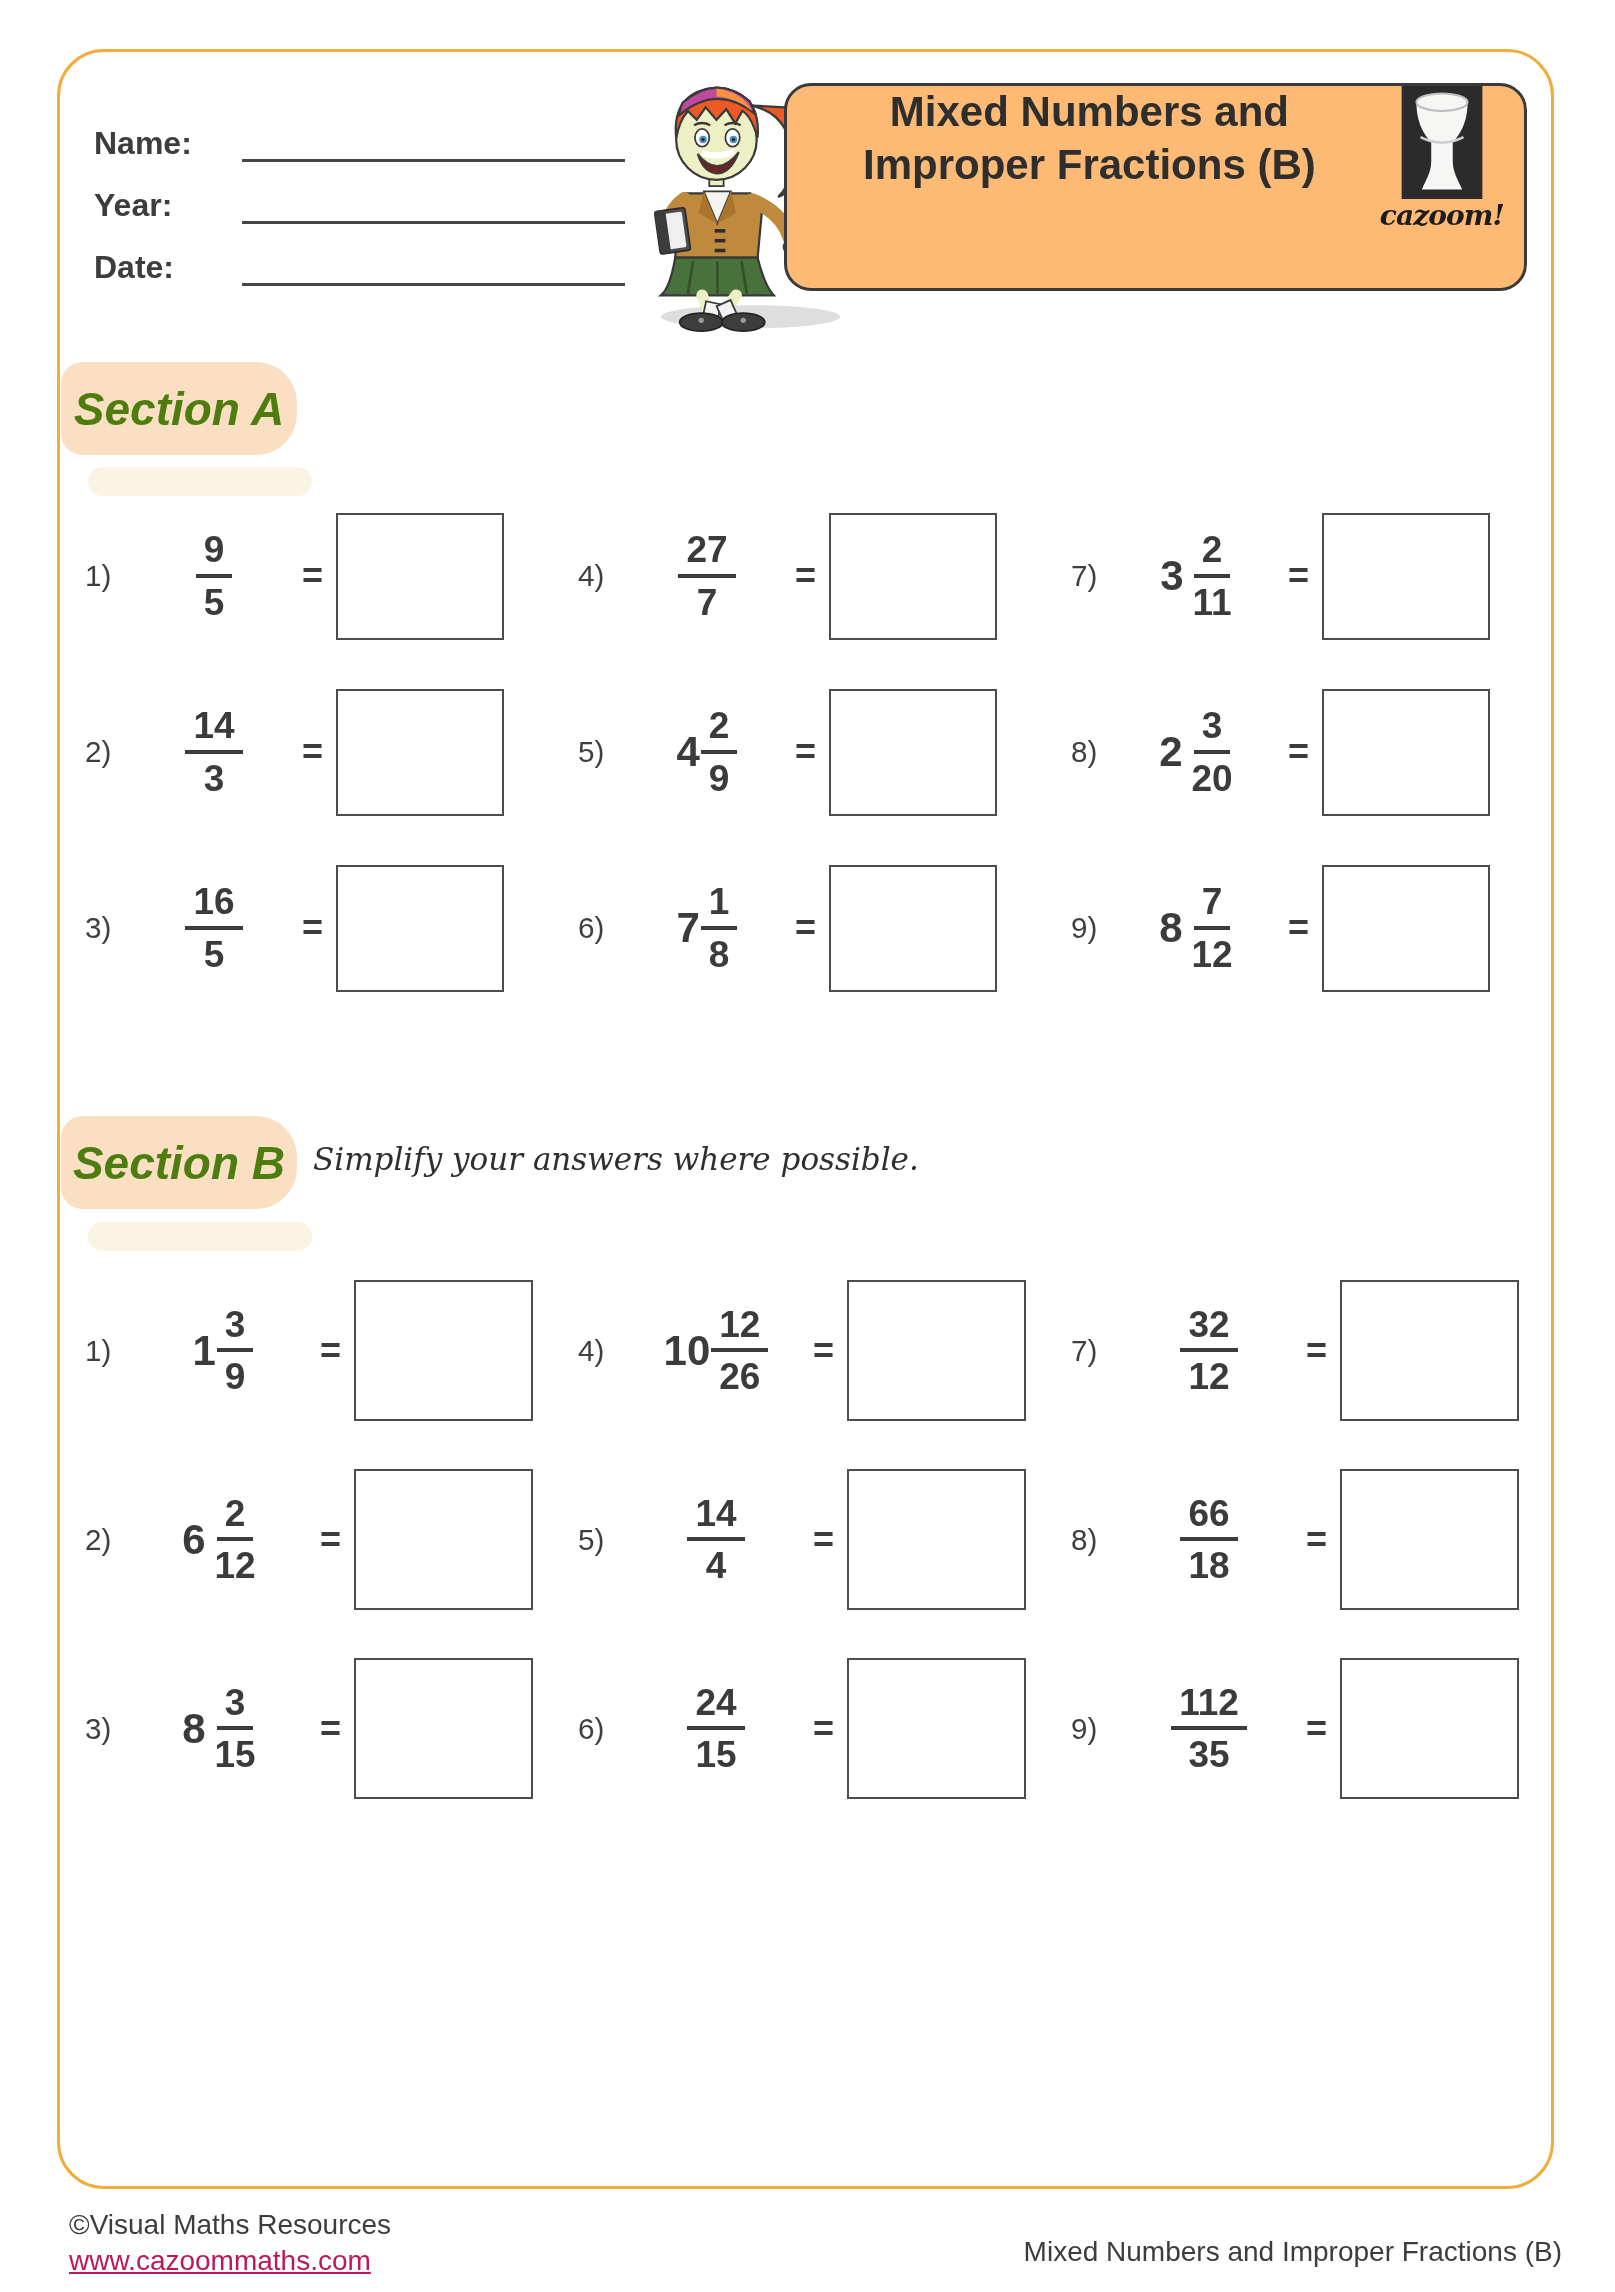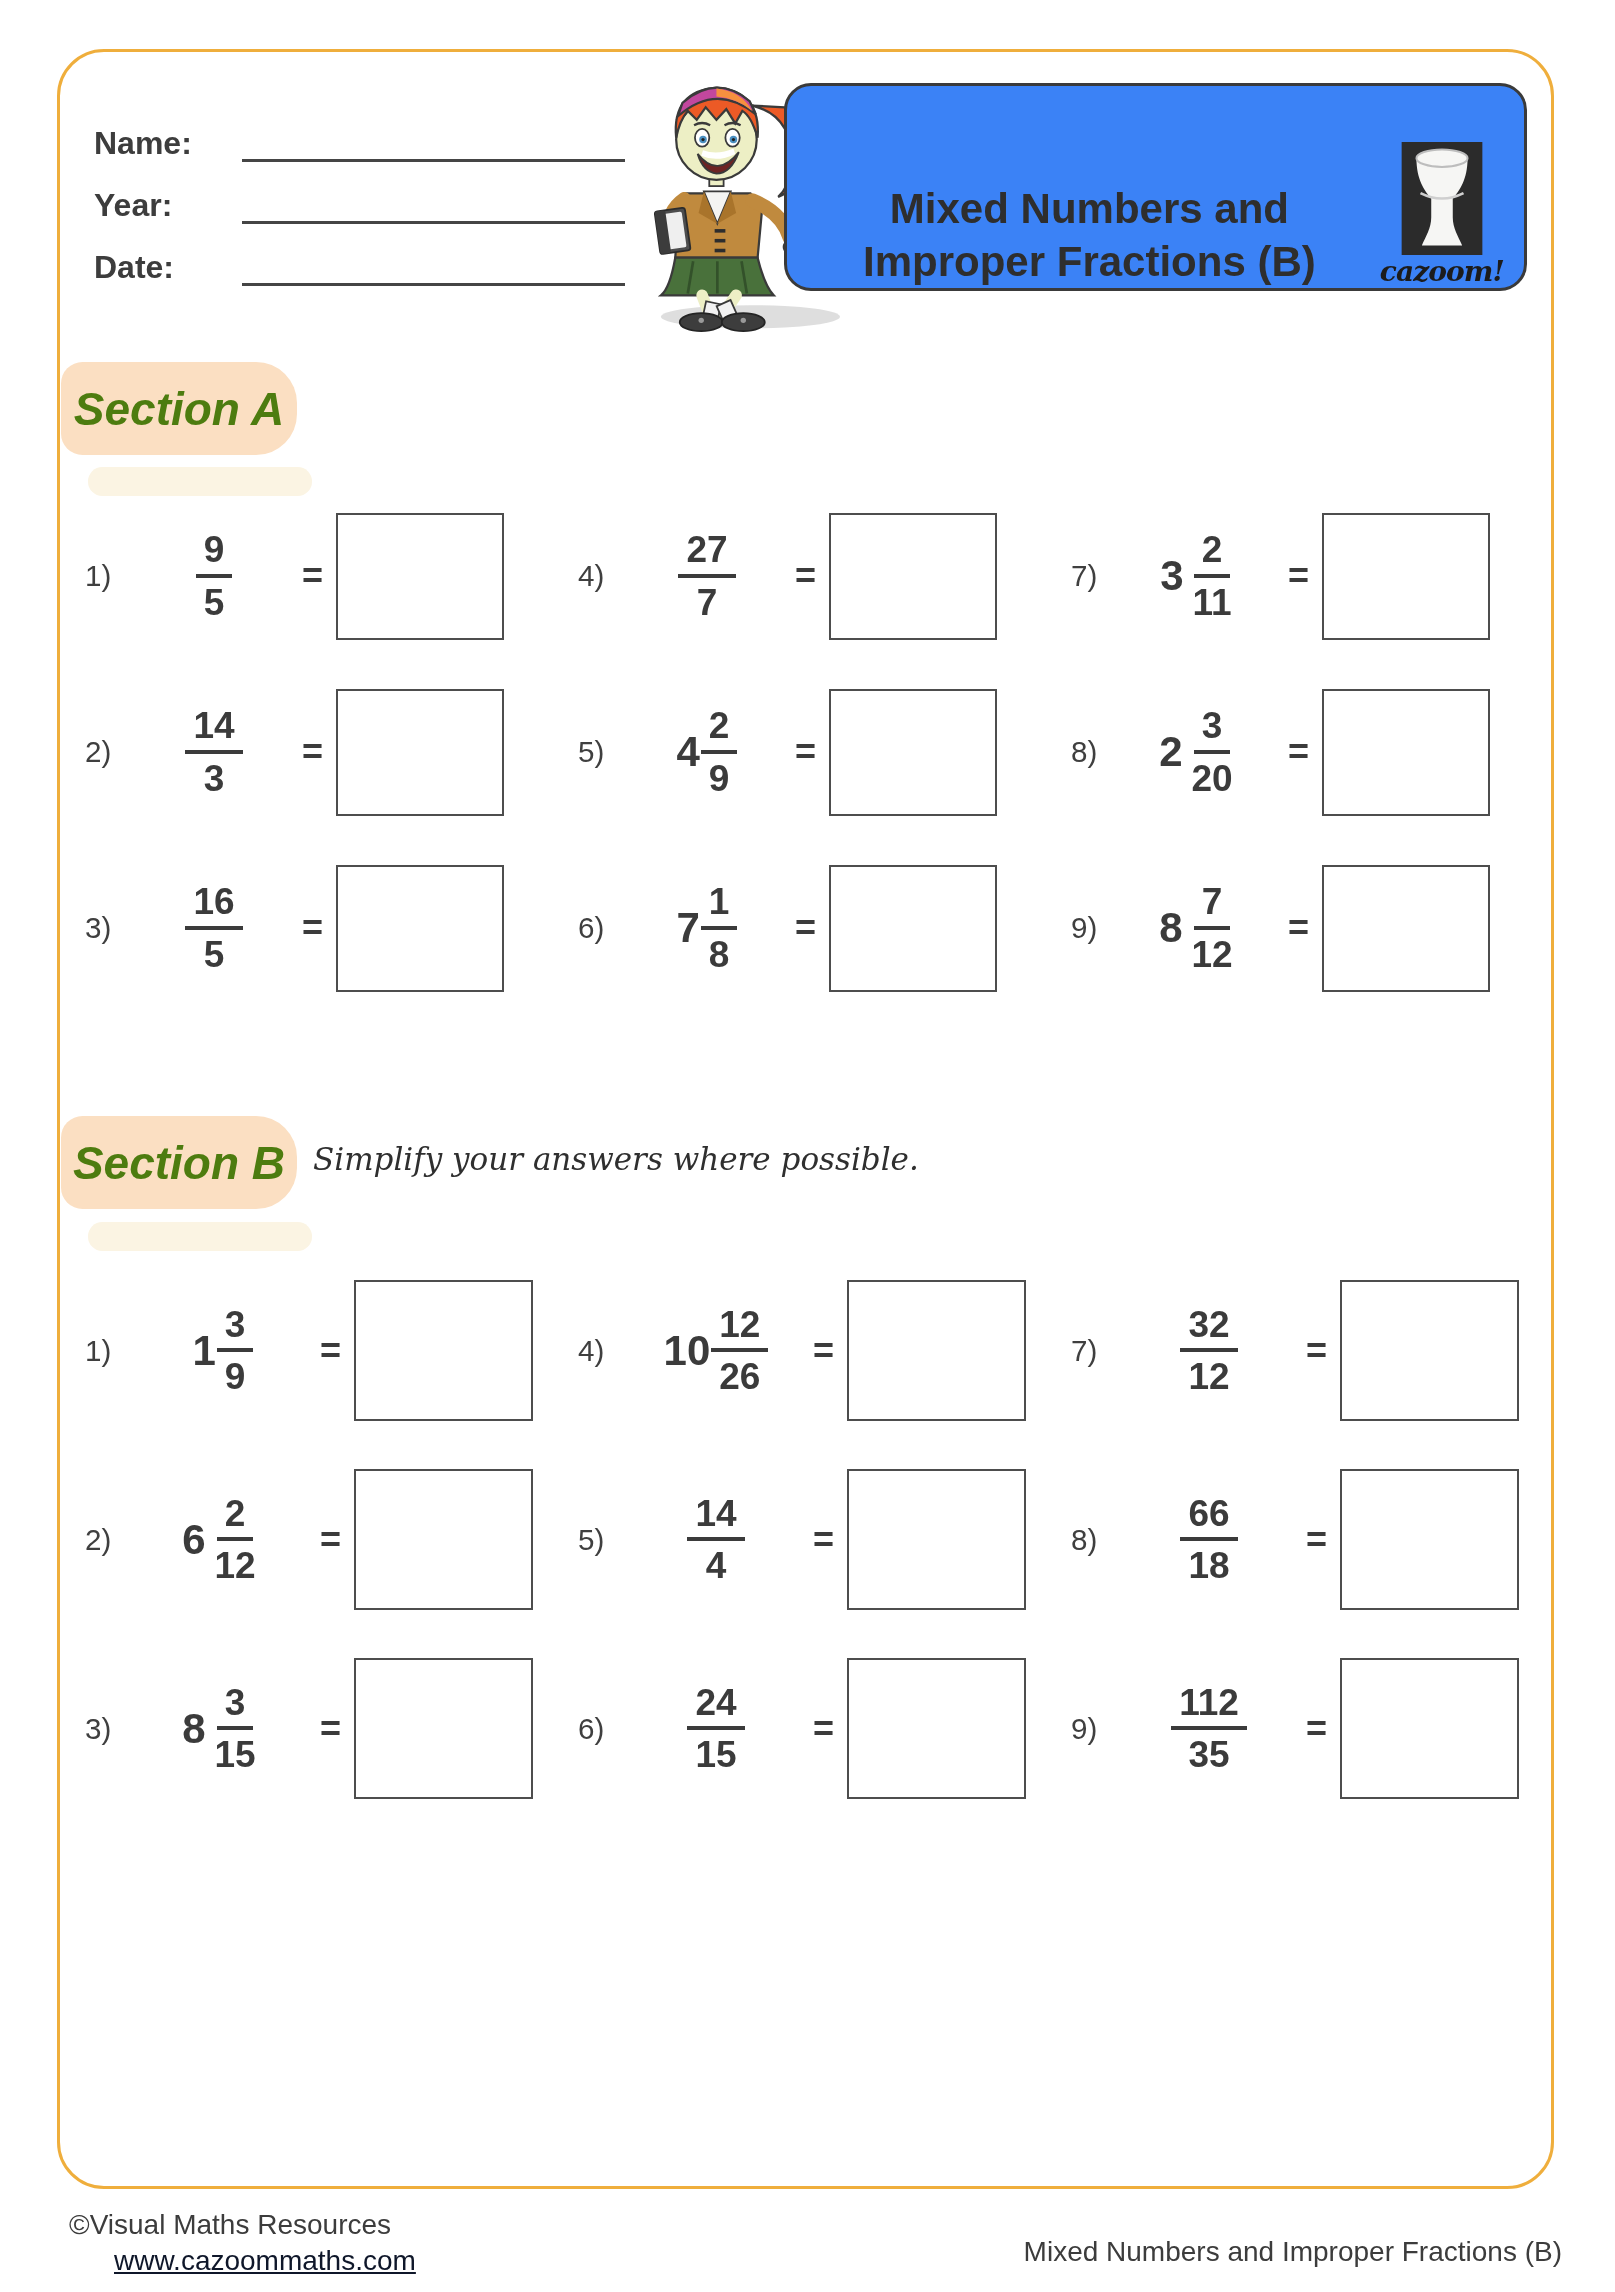--- a/index.html
+++ b/index.html
@@ -28,24 +28,24 @@
   .field-label { font-weight: bold; font-size: 32px; width: 148px; color: #3d3d3d; }
   .field-line { width: 383px; height: 39px; border-bottom: 3.6px solid #454545; }
 
   
   .girl { position: absolute; left: 616px; top: 59px; width: 251px; height: 273px; }
 
   
   .title-box {
     position: absolute; left: 784px; top: 83px;
     width: 743px; height: 208px;
-    background: #3b82f6;
+    background: #fdba74;
     border: 3.6px solid #3a3a3a;
     border-radius: 27px;
-    display: flex; align-items: flex-end;
+    display: flex; align-items: flex-start;
     padding: 0 19.7px 0 12.5px;
   }
   .title-text {
     flex: 1; text-align: center;
     font-size: 42px; font-weight: bold; color: #2e2e2e;
     line-height: 1.25; letter-spacing: 0px;
   }
   .logo { width: 125px; display: flex; flex-direction: column; align-items: center; font-style: italic; }
   .logo-drum-box { width: 82px; height: 113px; }
   .logo-text {
@@ -103,21 +103,21 @@
     padding: 0 8px 5.4px; border-bottom: 4.5px solid #3b3b3b;
   }
   .fden { font-size: 37px; font-weight: bold; color: #3b3b3b; line-height: 1.0; padding: 6.3px 8px 0; }
   .peq { font-size: 36px; font-weight: bold; color: #3b3b3b; width: 47px; text-align: center; flex: none; }
   .pbox { background: #ffffff; border: 2.7px solid #4d4d4d; flex: none; }
   .pa .pbox { width: 168px; height: 127px; }
   .pb .pbox { width: 179px; height: 141px; }
 
   
   .footer-left { position: absolute; left: 69px; top: 2207px; font-size: 28px; color: #3c3c3c; line-height: 1.3; }
-  .footer-link { color: #0f172a; text-decoration: underline; cursor: pointer; margin-left: 45px; }
+  .footer-link { color: #be185d; text-decoration: underline; cursor: pointer; }
   .footer-right { position: absolute; right: 54px; top: 2236px; font-size: 28px; color: #3c3c3c; }
 </style>
 </head>
 <body>
 
 <div class="page">
   <div class="sheet-border"></div>
 
   <div class="fields">
     <div class="field-row">

